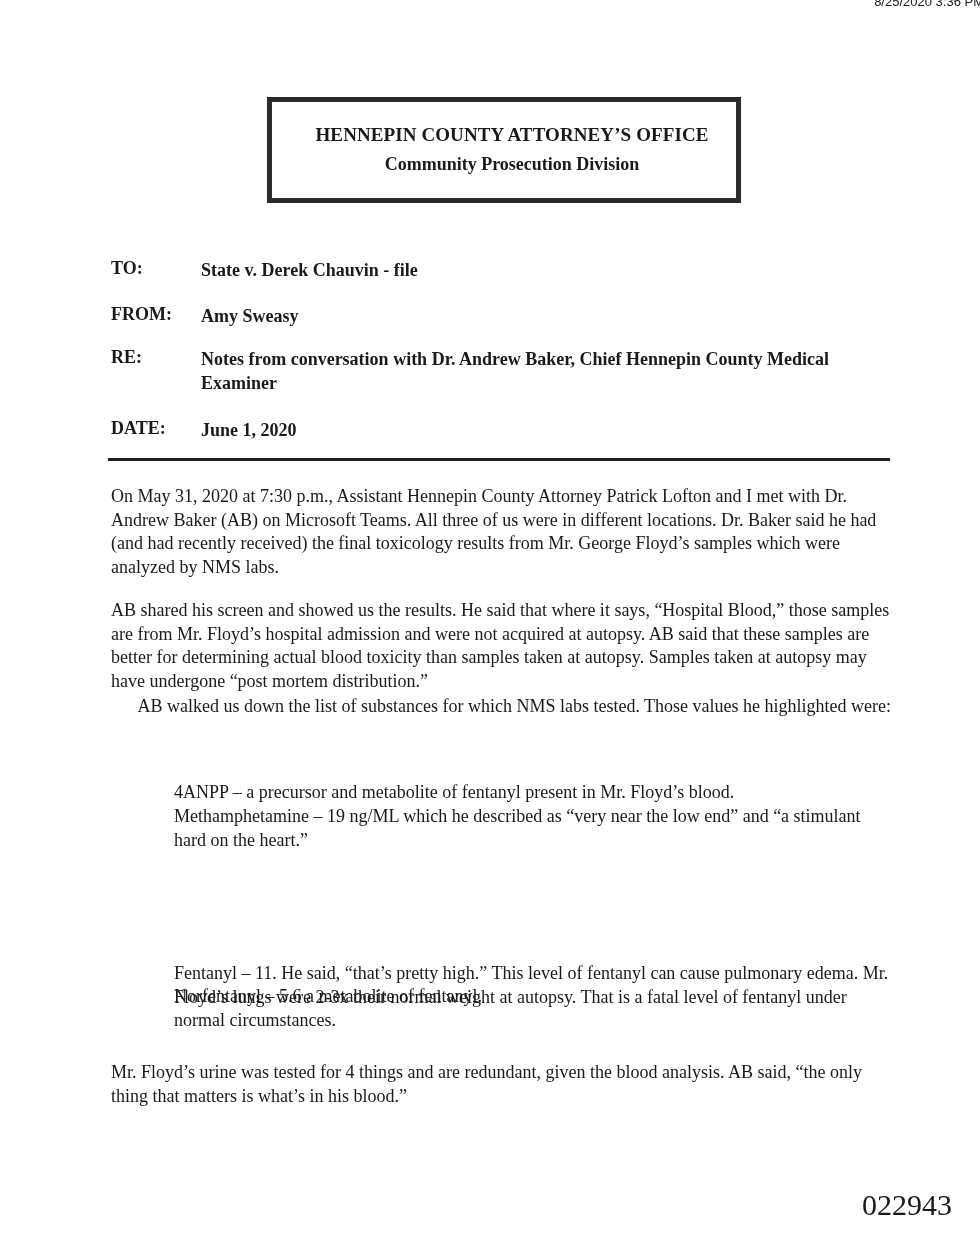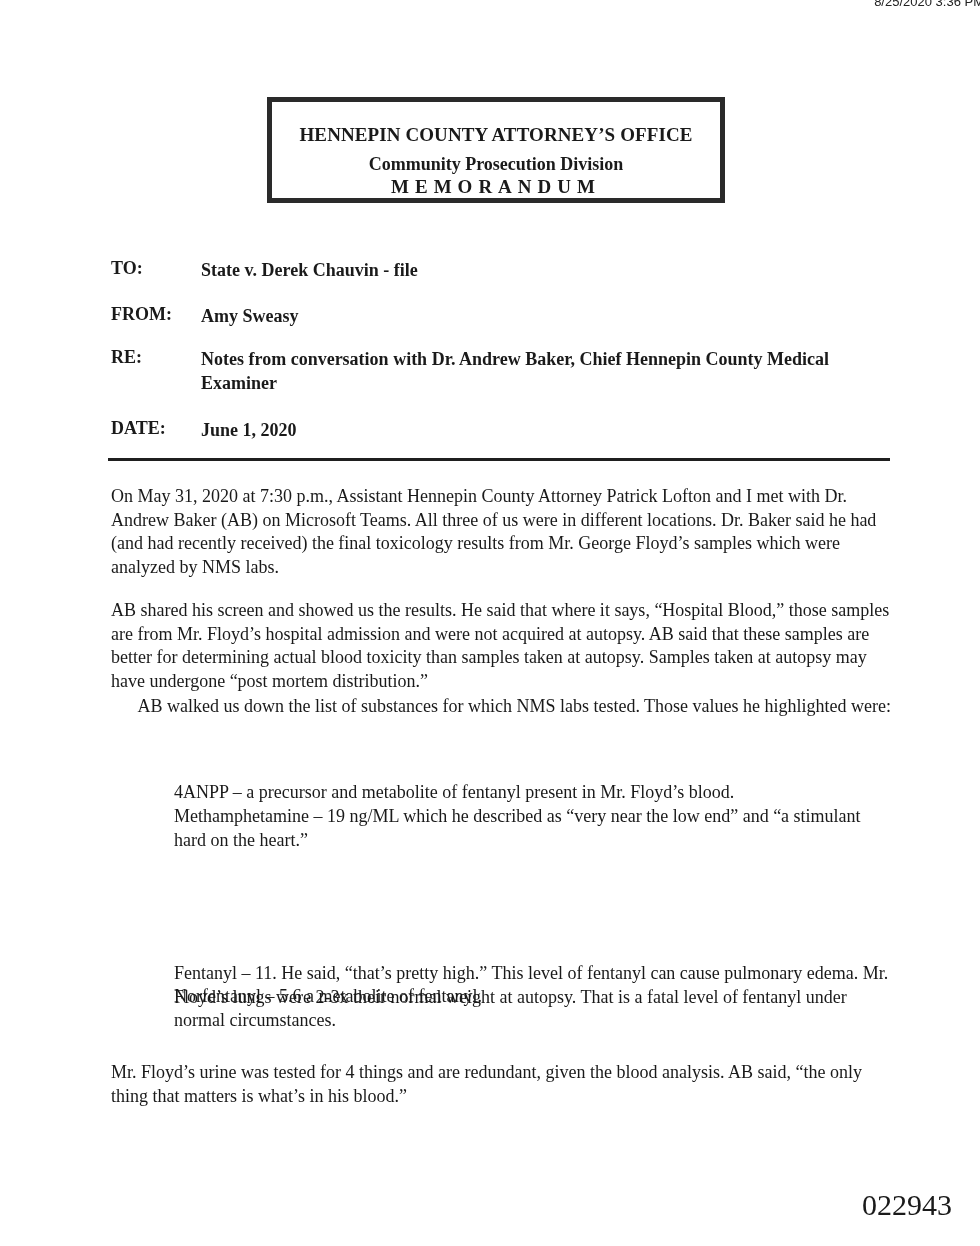--- a/index.html
+++ b/index.html
@@ -7,21 +7,21 @@
     width: 980px; height: 1246px; background: #ffffff; position: relative; overflow: hidden;
     font-family: "Liberation Serif", "DejaVu Serif", serif; color: #1a1a1a;
   }
   .stamp {
     position: absolute; top: -6px; right: -4px;
     font-family: "Liberation Sans", "DejaVu Sans", sans-serif; font-size: 13px; color: #222;
   }
   .header-box {
     position: absolute; left: 267px; top: 97px; width: 448px; height: 96px;
     border: 5px solid #2a2a2a; box-sizing: content-box;
-    text-align: center; font-weight: bold;
+    text-align: center; font-weight: bold; padding-left: 16px;
   }
   .header-box .l1 { font-size: 19px; margin-top: 22px; letter-spacing: 0.1px; }
   .header-box .l2 { font-size: 18px; margin-top: 8px; }
   .header-box .l3 { font-size: 19px; letter-spacing: 6px; margin-top: 1px; }
   .field { position: absolute; left: 111px; font-weight: bold; font-size: 18px; }
   .field .lbl { position: absolute; left: 0; width: 90px; }
   .field .val { position: absolute; left: 90px; width: 700px; line-height: 24px; }
   .rule {
     position: absolute; left: 108px; top: 458px; width: 782px; height: 3px; background: #1f1f1f;
   }
@@ -34,21 +34,20 @@
   }
 </style>
 </head>
 <body>
 
 <div class="stamp">8/25/2020 3:36 PM</div>
 
 <div class="header-box">
   <div class="l1">HENNEPIN COUNTY ATTORNEY’S OFFICE</div>
   <div class="l2">Community Prosecution Division</div>
-  <div class="l3">MEMORANDUM</div>
 </div>
 
 <div class="field" style="top:258px;">
   <span class="lbl">TO:</span>
   <span class="val">State v. Derek Chauvin - file</span>
 </div>
 <div class="field" style="top:304px;">
   <span class="lbl">FROM:</span>
   <span class="val">Amy Sweasy</span>
 </div>

